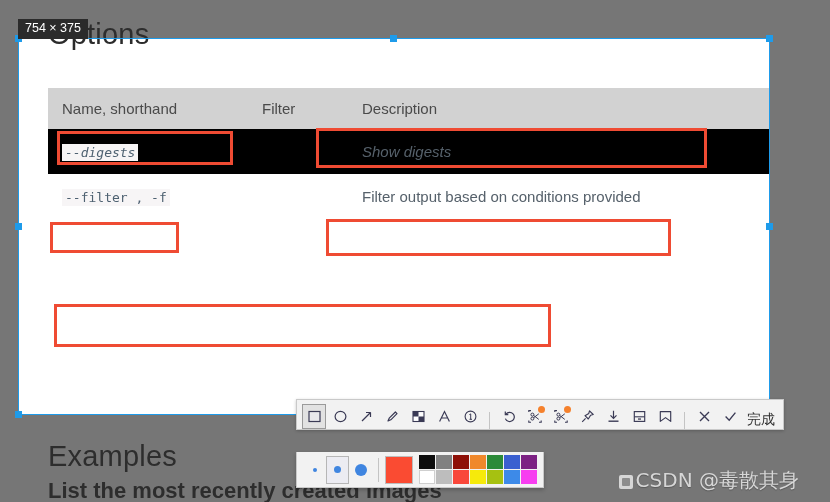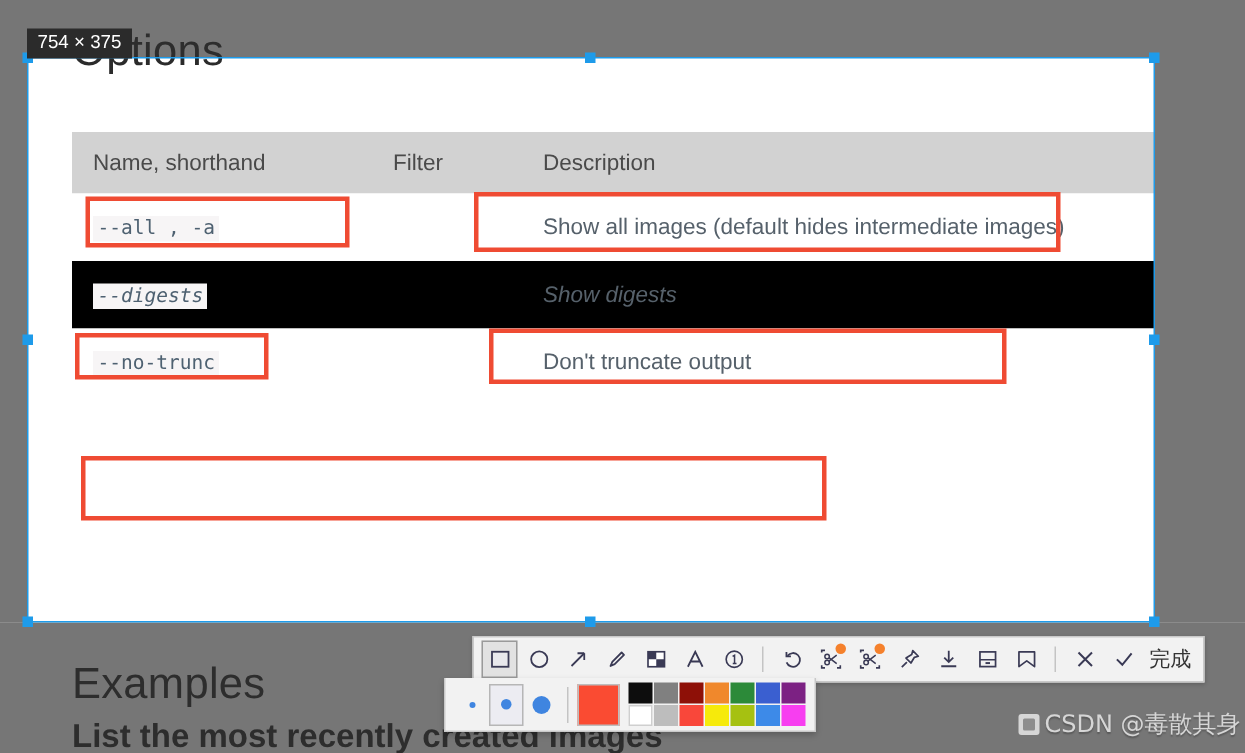--- a/index.html
+++ b/index.html
@@ -117,28 +117,27 @@
     pointer-events: none;
   }
   #anno-all    { left: 57px;  top: 131px; width: 176px; height: 34px; }
   #anno-alldesc{ left: 316px; top: 128px; width: 391px; height: 40px; }
   #anno-filter { left: 50px;  top: 222px; width: 129px; height: 31px; }
   #anno-fildesc{ left: 326px; top: 219px; width: 345px; height: 37px; }
   #anno-notrunc{ left: 54px;  top: 304px; width: 497px; height: 43px; }
   
   #toolbar-wide {
     position: absolute;
-    left: 296px; top: 424px;
+    left: 296px; top: 399px;
     width: 488px; height: 31px;
     background: #f2f2f2;
     border: 1px solid #c9c9c9;
-    display: flex; align-items: center;
+    display: flex; align-items: flex-end;
     padding: 0 4px;
     box-shadow: 0 1px 3px rgba(0,0,0,.22);
-    margin-left: 19px;
   }
   .tool {
     width: 26px; height: 25px;
     display: flex; align-items: center; justify-content: center;
     position: relative;
     cursor: pointer;
     border: 1px solid transparent;
     margin: 0 1px;
   }
   .tool.sel {
@@ -198,22 +197,22 @@
     grid-template-rows: repeat(2, 14px);
     gap: 1px;
     margin-left: 6px;
   }
   .swatch { width:16px; height:14px; cursor:pointer; }
   .swatch.white { border: 1px solid #cfcfcf; }
 
   
   #watermark {
     position: absolute;
-    right: 3px; bottom: 8px;
-    font-size: 16px;
+    right: 31px; bottom: 8px;
+    font-size: 20px;
     color: #d6d6d6;
     font-family: "DejaVu Sans", sans-serif;
     text-shadow: 0 1px 1px rgba(0,0,0,.25);
   }
   #wm-icon {
     display:inline-block; vertical-align:-2px;
     width:14px; height:14px; margin-right:3px;
     border-radius:2px; background:#d6d6d6;
     position: relative;
   }
@@ -233,40 +232,33 @@
 
     <table id="opt-table">
       <thead>
         <tr>
           <th class="col-name">Name, shorthand</th>
           <th class="col-def">Filter</th>
           <th class="col-desc">Description</th>
         </tr>
       </thead>
       <tbody>
-        <tr class="r-odd">
-          <td class="col-name">
-            <span class="flag">--all , -a</span>
-          </td>
-          <td class="col-def"></td>
-          <td class="col-desc desc">Show all images (default hides intermediate images)</td>
-        </tr>
         <tr class="r-even">
           <td class="col-name">
             <span class="flag">--digests</span>
           </td>
           <td class="col-def"></td>
           <td class="col-desc desc">Show digests</td>
         </tr>
         <tr class="r-odd">
           <td class="col-name">
-            <span class="flag">--no-trunc</span>
+            <span class="flag">--filter , -f</span>
           </td>
           <td class="col-def"></td>
-          <td class="col-desc desc">Don't truncate output</td>
+          <td class="col-desc desc">Filter output based on conditions provided</td>
         </tr>
       </tbody>
     </table>
 
     <div class="doc-h2" id="doc-title-examples">Examples</div>
 
     <div id="doc-sub-examples">List the most recently created images</div>
   </div>
 
   <div class="mask" id="mask-top"></div>

